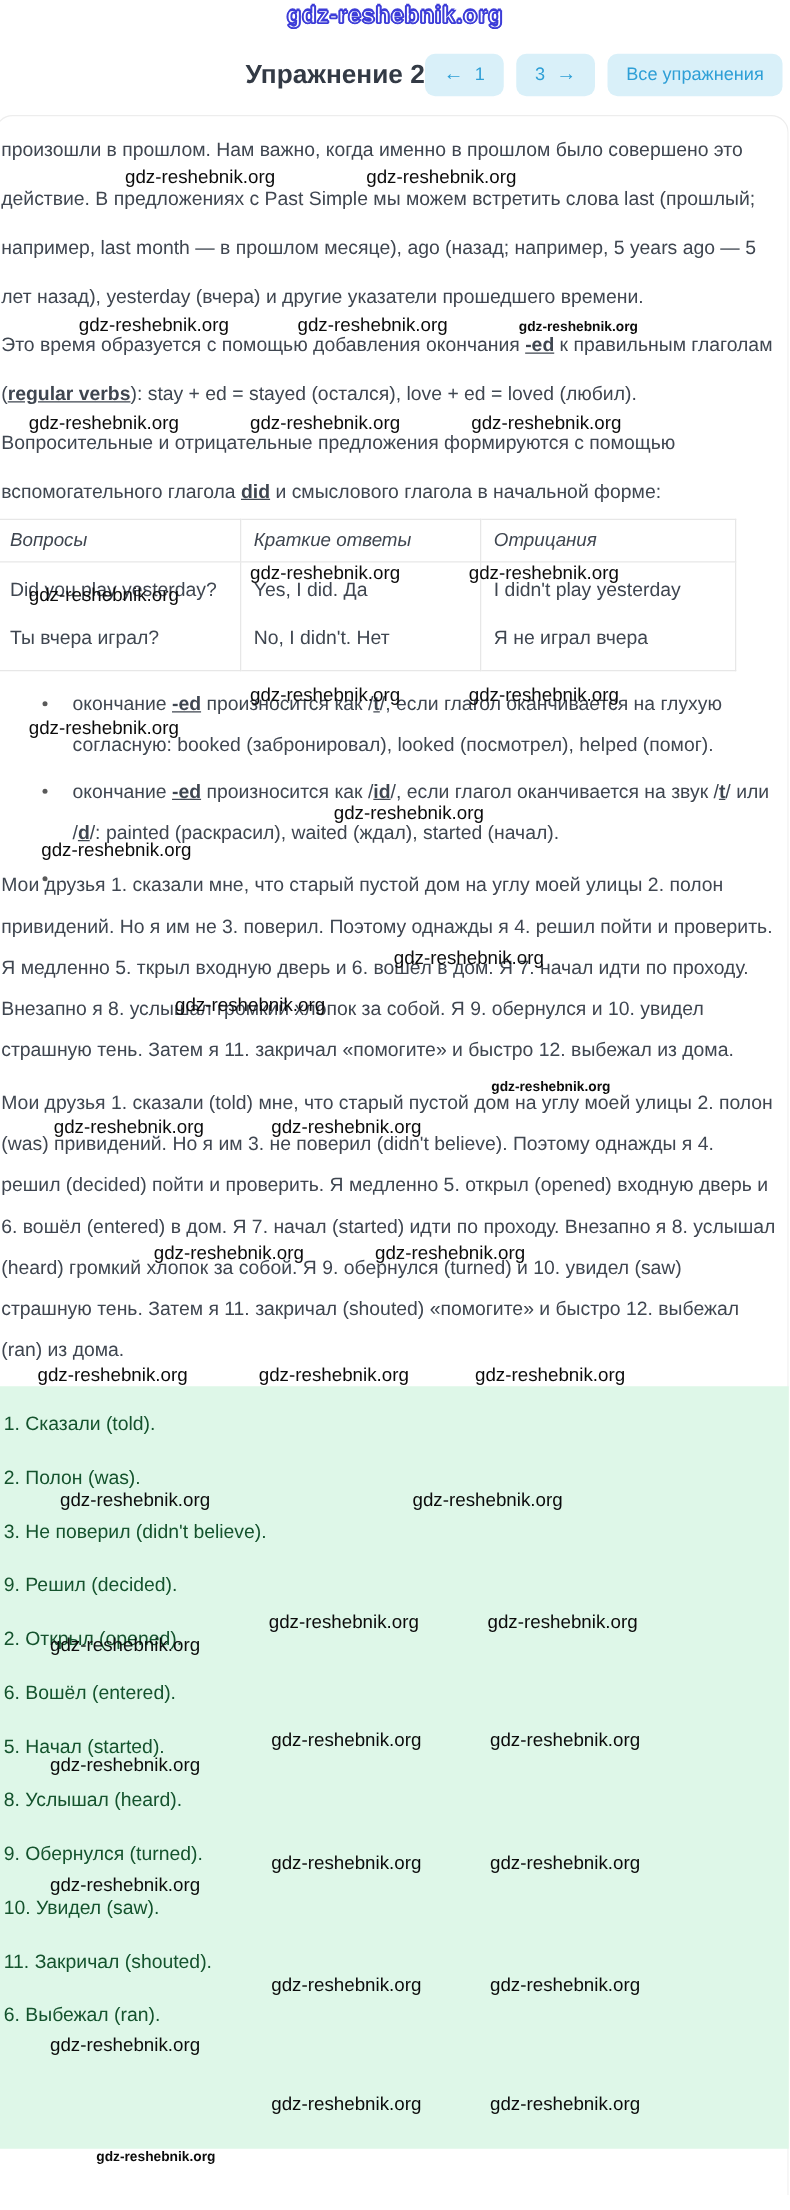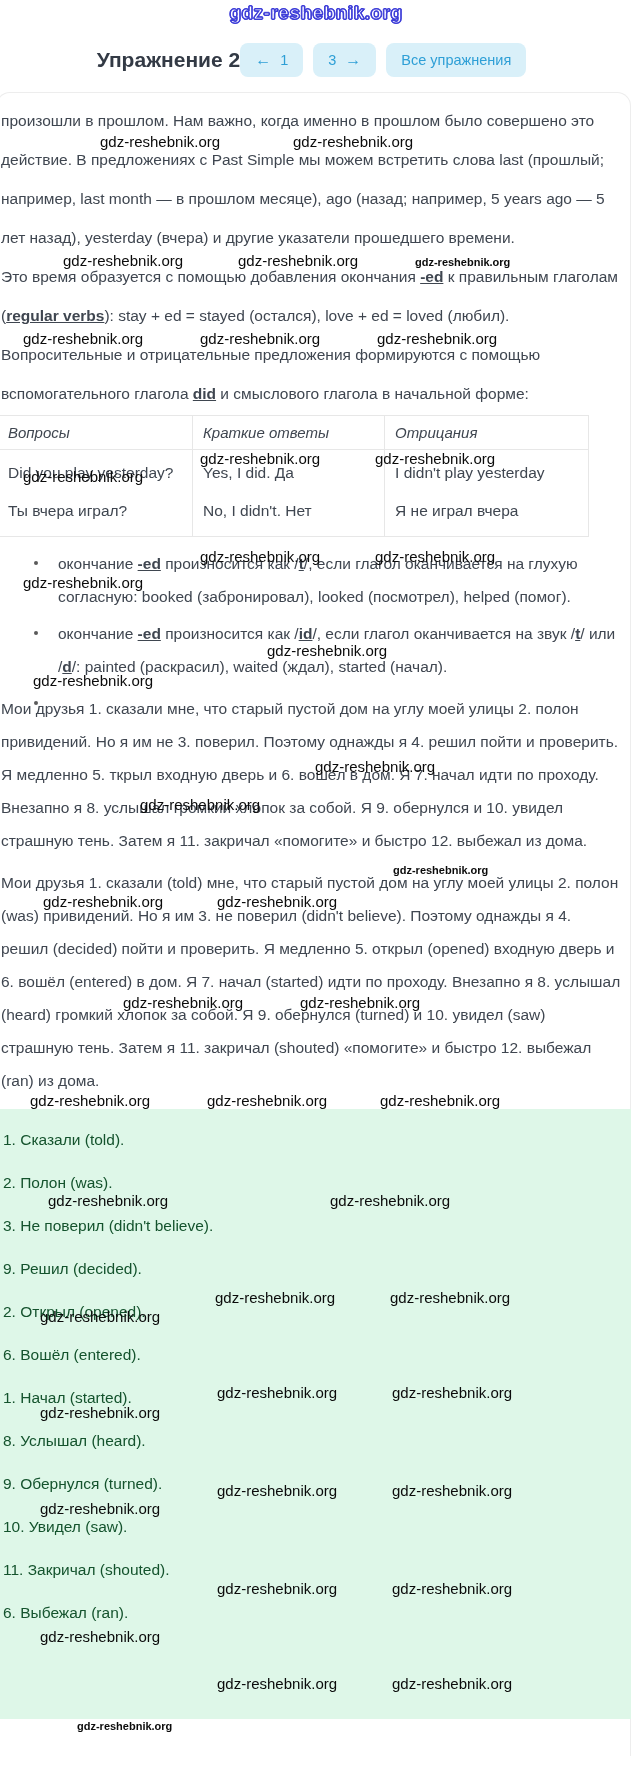--- a/index.html
+++ b/index.html
@@ -23,21 +23,21 @@
     color: #ffffff;
     -webkit-text-stroke: 1.2px #3d3dd8;
     text-shadow: 1px 0 0 #3d3dd8, -1px 0 0 #3d3dd8, 0 1px 0 #3d3dd8, 0 -1px 0 #3d3dd8;
     padding-top: 2px;
   }
   
   .header {
     height: 54px;
     display: flex;
     align-items: center;
-    justify-content: center;
+    justify-content: flex-end;
     padding: 0 6px 10px 0;
   }
   .title {
     font-size: 21px;
     font-weight: 700;
     color: #333a45;
     margin-left: -3px;
     white-space: nowrap;
   }
   .nav { display: flex; gap: 10px; align-items: center; }
@@ -198,21 +198,21 @@
     <p class="task">Мои друзья 1. сказали мне, что старый пустой дом на углу моей улицы 2. полон привидений. Но я им не 3. поверил. Поэтому однажды я 4. решил пойти и проверить. Я медленно 5. ткрыл входную дверь и 6. вошёл в дом. Я 7. начал идти по проходу. Внезапно я 8. услышал громкий хлопок за собой. Я 9. обернулся и 10. увидел страшную тень. Затем я 11. закричал «помогите» и быстро 12. выбежал из дома.</p>
     <p class="task">Мои друзья 1. сказали (told) мне, что старый пустой дом на углу моей улицы 2. полон (was) привидений. Но я им 3. не поверил (didn't believe). Поэтому однажды я 4. решил (decided) пойти и проверить. Я медленно 5. открыл (opened) входную дверь и 6. вошёл (entered) в дом. Я 7. начал (started) идти по проходу. Внезапно я 8. услышал (heard) громкий хлопок за собой. Я 9. обернулся (turned) и 10. увидел (saw) страшную тень. Затем я 11. закричал (shouted) «помогите» и быстро 12. выбежал (ran) из дома.</p>
 
     <div class="answers">
       <p>1. Сказали (told).</p>
       <p>2. Полон (was).</p>
       <p>3. Не поверил (didn't believe).</p>
       <p>9. Решил (decided).</p>
       <p>2. Открыл (opened).</p>
       <p>6. Вошёл (entered).</p>
-      <p>1. Начал (started).</p>
+      <p>5. Начал (started).</p>
       <p>8. Услышал (heard).</p>
       <p>9. Обернулся (turned).</p>
       <p>10. Увидел (saw).</p>
       <p>11. Закричал (shouted).</p>
       <p>6. Выбежал (ran).</p>
     </div>
   </div>
 
   <div class="wm-layer">
       <span class="wm" style="left: 100px; top: 133px;">gdz-reshebnik.org</span>

